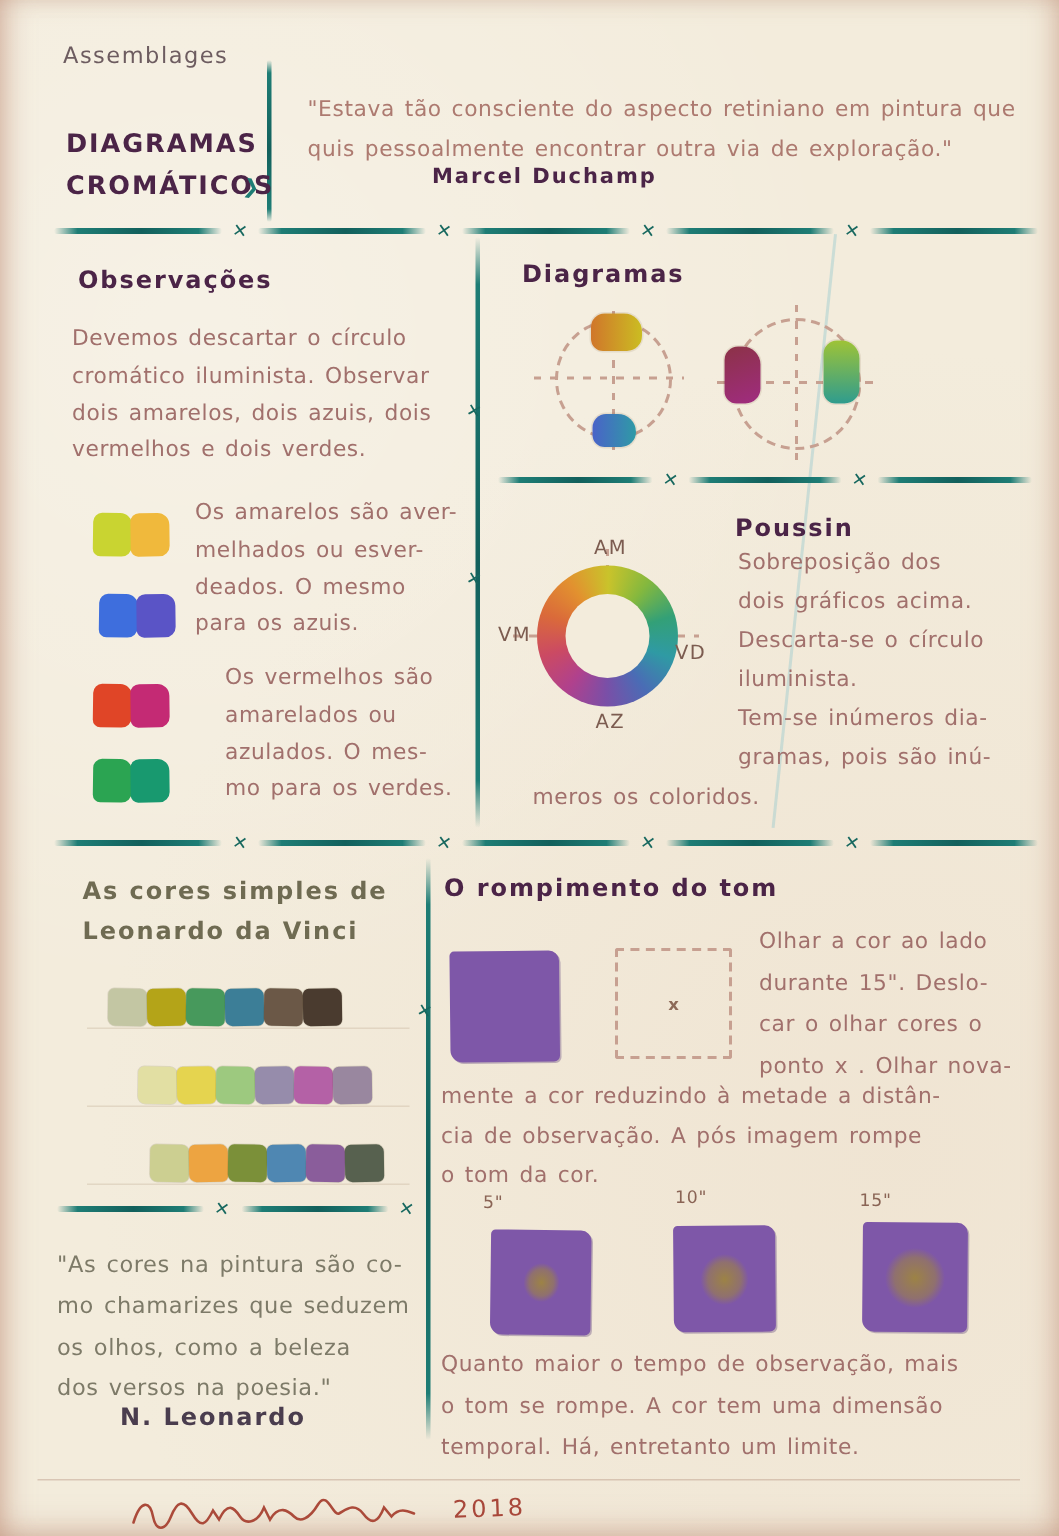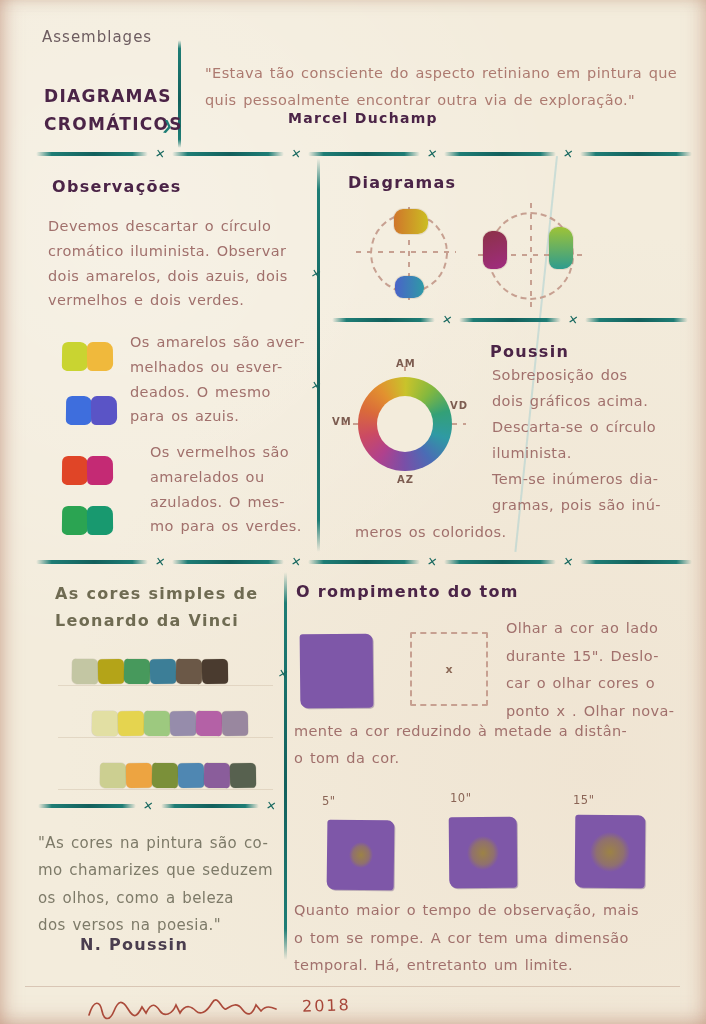--- a/index.html
+++ b/index.html
@@ -31,21 +31,21 @@
   .vdiv{width:3px;border-radius:3px;
     background:linear-gradient(180deg,rgba(26,120,112,0),#1e7d75 8%,#12605c 55%,#1e7d75 92%,rgba(26,120,112,0));}
   
   .dcirc{border:2px dashed #c7a091;border-radius:50%;box-sizing:border-box;}
   .dlh{height:2px;background:repeating-linear-gradient(90deg,#c7a091 0 5px,transparent 5px 11px);}
   .dlv{width:2px;background:repeating-linear-gradient(180deg,#c7a091 0 5px,transparent 5px 11px);}
   .patch{border-radius:9px 12px 10px 8px;box-shadow:0 0 0 1px rgba(120,90,60,.12);}
   
   .wheel{border-radius:50%;}
   .wheel .hole{position:absolute;left:19px;top:19px;right:19px;bottom:19px;background:#f3ecdc;border-radius:50%;}
-  .wlabel{font-size:10px;color:#7c5c50;letter-spacing:1px;font-weight:bold;}
+  .wlabel{font-size:13px;color:#7c5c50;letter-spacing:1px;font-weight:normal;}
   
   .pair{display:flex;}
   .pair .sw{width:26px;height:29px;border-radius:6px 8px 7px 5px;}
   .pair .sw + .sw{margin-left:-1px;}
   .leo-row{display:flex;}
   .leo-row .sw{width:26px;height:25px;border-radius:4px 5px 4px 5px;box-shadow:0 0 0 .5px rgba(90,80,50,.15);}
   .sw:nth-child(odd){transform:rotate(.8deg);}
   .sw:nth-child(even){transform:rotate(-.8deg);}
   
   .psq{background:#7e57a8;border-radius:3px 7px 4px 8px;box-shadow:1px 1px 0 rgba(90,60,120,.35);}
@@ -157,21 +157,21 @@
 
   <div class="abs h1" style="left:490px;top:342px;">Poussin</div>
 
   <div class="abs dlh" style="left:342px;top:423px;width:124px;"></div>
   <div class="abs dlv" style="left:404px;top:366px;height:100px;"></div>
   <div class="abs wheel" style="left: 358px; top: 377px; width: 94px; height: 94px; background: conic-gradient(from -35deg, rgb(226, 145, 47), rgb(201, 195, 43), rgb(132, 184, 62), rgb(51, 160, 119), rgb(47, 154, 164), rgb(74, 108, 181), rgb(122, 79, 167), rgb(176, 65, 141), rgb(203, 74, 99), rgb(218, 106, 58), rgb(226, 145, 47));">
     <div class="hole"></div>
   </div>
   <div class="abs wlabel" style="left:396px;top:358px;">AM</div>
   <div class="abs wlabel" style="left:332px;top:416px;">VM</div>
-  <div class="abs wlabel" style="left:450px;top:400px;">VD</div>
+  <div class="abs wlabel" style="left:450px;top:428px;">VD</div>
   <div class="abs wlabel" style="left:397px;top:474px;">AZ</div>
 
   <div class="abs hand body-txt" style="left:492px;top:362px;--lh:26px;">
       <div class="ln">Sobreposição dos</div>
       <div class="ln">dois gráficos acima.</div>
       <div class="ln">Descarta-se o círculo</div>
       <div class="ln">iluminista.</div>
       <div class="ln">Tem-se inúmeros dia-</div>
       <div class="ln">gramas, pois são inú-</div>
     </div>
@@ -229,40 +229,41 @@
     <span class="hseg"></span>
     <span class="xm">✕</span>
   </div>
 
   <div class="abs hand olive" style="left:38px;top:830px;font-size:15px;--lh:27.3px;">
       <div class="ln">"As cores na pintura são co-</div>
       <div class="ln">mo chamarizes que seduzem</div>
       <div class="ln">os olhos, como a beleza</div>
       <div class="ln">dos versos na poesia."</div>
     </div>
-  <div class="abs h1" style="left:80px;top:935px;color:#4a3d4e;">N. Poussin</div>
+  <div class="abs h1" style="left:80px;top:935px;color:#4a3d4e;">N. Leonardo</div>
 
   <div class="abs vdiv" style="left:284px;top:572px;height:388px;"></div>
   <span class="vxm" style="left:278px;top:668px;">✕</span>
 
   <div class="abs h1" style="left:296px;top:582px;">O rompimento do tom</div>
 
   <div class="abs psq" style="left: 300px; top: 634px; width: 73px; height: 74px; transform: rotate(-0.6deg); background: rgb(126, 87, 168);"></div>
   <div class="abs dsq" style="left:410px;top:632px;width:78px;height:74px;">
     <span class="xsmall">x</span>
   </div>
 
   <div class="abs hand body-txt" style="left:506px;top:615px;--lh:27.5px;">
       <div class="ln">Olhar a cor ao lado</div>
       <div class="ln">durante 15". Deslo-</div>
       <div class="ln">car o olhar cores o</div>
       <div class="ln">ponto x . Olhar nova-</div>
     </div>
   <div class="abs hand body-txt" style="left:294px;top:718px;--lh:26.6px;">
       <div class="ln">mente a cor reduzindo à metade a distân-</div>
+      <div class="ln">cia de observação. A pós imagem rompe</div>
       <div class="ln">o tom da cor.</div>
     </div>
 
   <div class="abs tlabel" style="left:322px;top:794px;">5"</div>
   <div class="abs tlabel" style="left:450px;top:791px;">10"</div>
   <div class="abs tlabel" style="left:573px;top:793px;">15"</div>
 
   <div class="abs psq" style="left: 327px; top: 820px; width: 67px; height: 70px; transform: rotate(0.7deg); background: rgb(126, 87, 168);">
     <div class="blob" style="width:24px;height:26px;"></div>
   </div>

